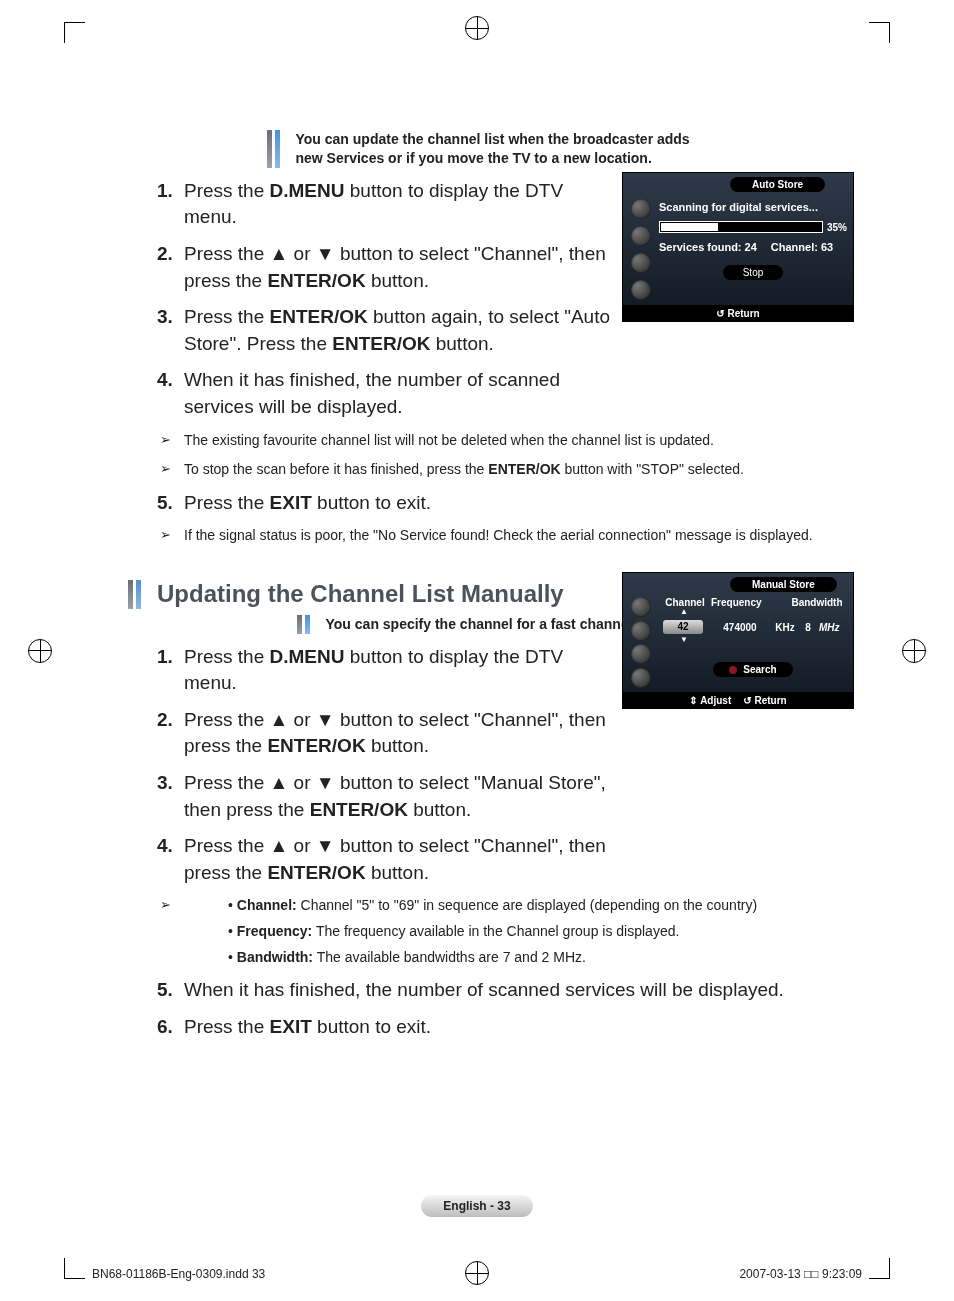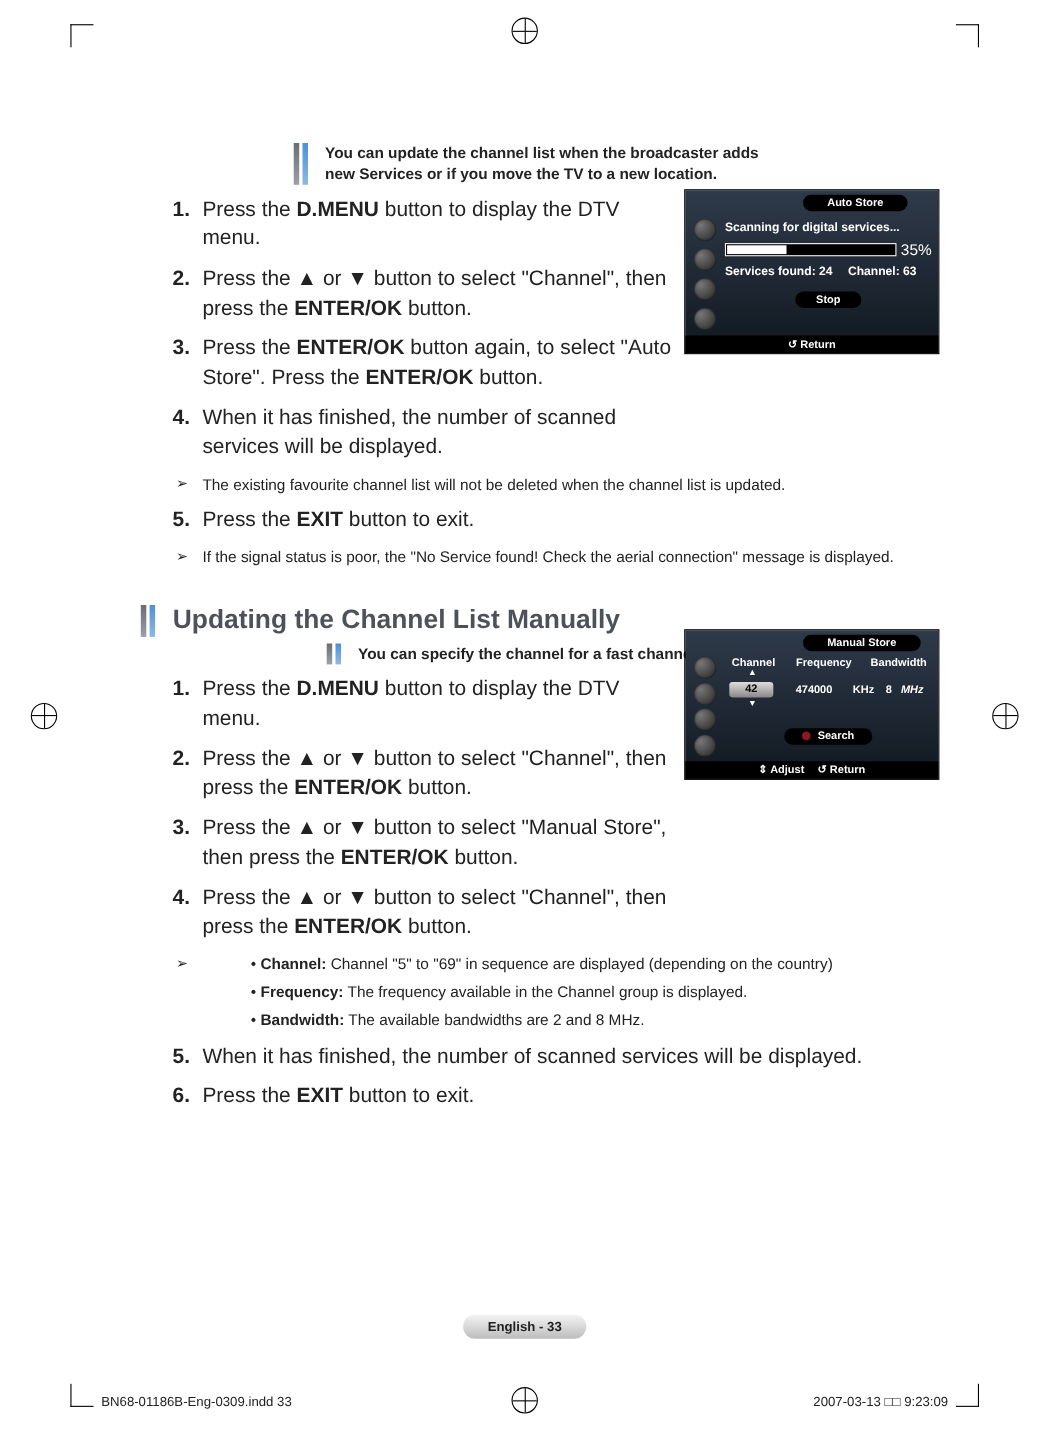--- a/index.html
+++ b/index.html
@@ -211,50 +211,50 @@
     position:relative;
     background:#000;
   }
   .progress-fill {
     position:absolute;
     left:1px; top:1px; bottom:1px;
     background:#fff;
   }
   .progress-pct {
     margin-left:4px;
-    font-weight:normal;
-    font-size:14px;
+    font-weight:bold;
+    font-size:10px;
   }
   .found-line {
     margin-top:8px;
     font-weight:bold;
     font-size:11px;
     display:flex;
     gap:14px;
   }
   .stop-btn {
     margin:12px auto 0 auto;
     width:60px;
     text-align:center;
     background:#000;
     border-radius:8px;
     padding:2px 0;
     font-size:10px;
-    font-weight:bold;
+    font-weight:normal;
   }
 
   
   .ms-headers {
     display:flex;
     font-weight:bold;
     font-size:10px;
     margin-top:2px;
   }
   .msh-ch { width:52px; text-align:center; }
-  .msh-fr { flex:1; text-align:center; }
+  .msh-fr { flex:1; }
   .msh-bw { width:60px; text-align:center; }
   .ms-row {
     display:flex;
     align-items:center;
     font-weight:bold;
     font-size:10px;
     margin-top:2px;
   }
   .ms-ch {
     width:40px;
@@ -386,20 +386,23 @@
       </li>
       <li>
         <span>Press the </span><b>ENTER/OK</b><span> button again, to select "Auto Store". Press the </span><b>ENTER/OK</b><span> button.</span>
       </li>
       <li>
         <span>When it has finished, the number of scanned services will be displayed.</span>
       </li>
     </ol>
     <ul class="note-list">
       <li><span>The existing favourite channel list will not be deleted when the channel list is updated.</span></li>
+      <li>
+        <span>To stop the scan before it has finished, press the </span><b>ENTER/OK</b><span> button with "STOP" selected.</span>
+      </li>
     </ul>
     <ol class="steps" start="5">
       <li>
         <span>Press the </span><b>EXIT</b><span> button to exit.</span>
       </li>
     </ol>
     <ul class="note-list">
       <li><span>If the signal status is poor, the "No Service found! Check the aerial connection" message is displayed.</span></li>
     </ul>
 
@@ -460,21 +463,21 @@
         </li>
         <li>
           <span>Press the ▲ or ▼ button to select "Channel", then press the </span><b>ENTER/OK</b><span> button.</span>
         </li>
       </ol>
       <ul class="note-list">
         <li>
           <ul class="sublist">
             <li>• <b>Channel:</b><span> Channel "5" to "69" in sequence are displayed (depending on the country)</span></li>
             <li>• <b>Frequency:</b><span> The frequency available in the Channel group is displayed.</span></li>
-            <li>• <b>Bandwidth:</b><span> The available bandwidths are 2 and 8 MHz.</span></li>
+            <li>• <b>Bandwidth:</b><span> The available bandwidths are 7 and 2 MHz.</span></li>
           </ul>
         </li>
       </ul>
       <ol class="steps" start="5">
         <li><span>When it has finished, the number of scanned services will be displayed.</span></li>
         <li>
           <span>Press the </span><b>EXIT</b><span> button to exit.</span>
         </li>
       </ol>
     </div>

